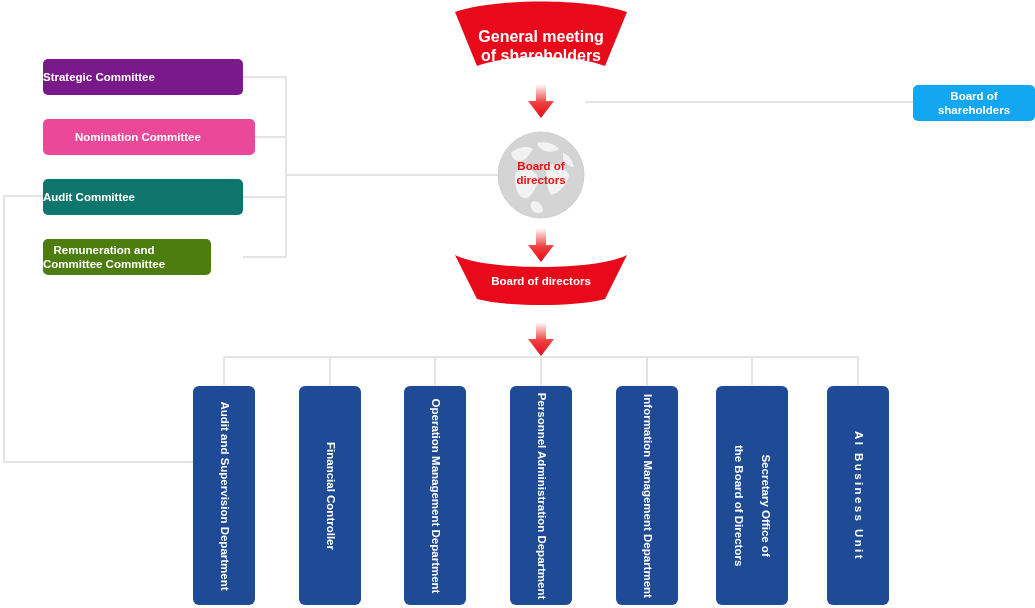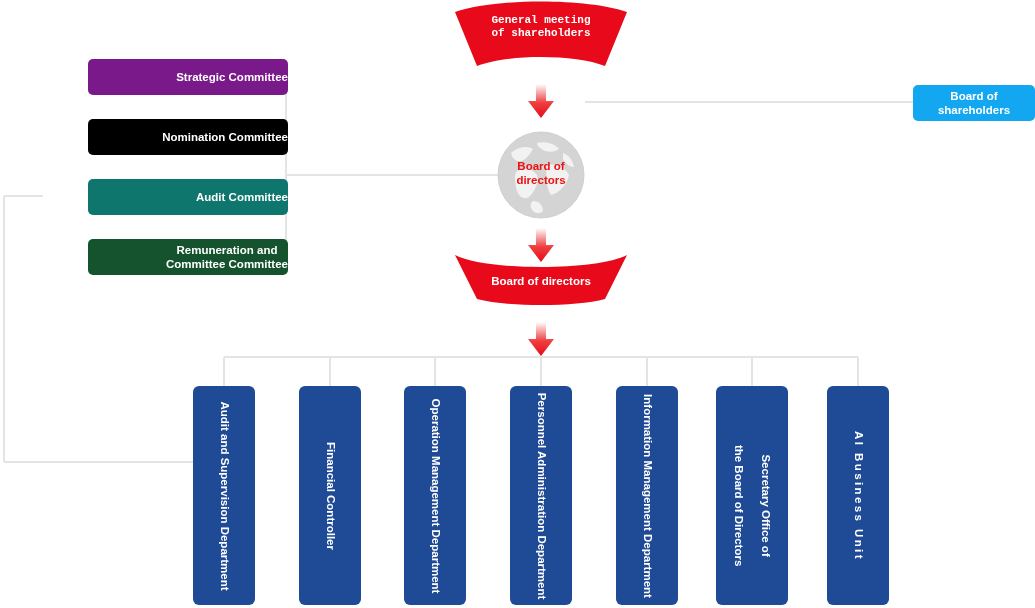--- a/index.html
+++ b/index.html
@@ -22,23 +22,23 @@
   .arrow{position:absolute;z-index:3;}
 
   
   #globe{position:absolute;z-index:3;}
   #globe .glabel{position:absolute;left:0;top:0;width:100%;text-align:center;
       color:#ee1111;font-weight:bold;font-size:11.5px;line-height:1.2;
       pointer-events:none;}
 
   
   .committee{position:absolute;z-index:3;border-radius:5px;
-      display:flex;align-items:center;justify-content:flex-end;
+      display:flex;align-items:center;justify-content:flex-start;
       color:#ffffff;font-weight:bold;font-size:11.5px;line-height:1.25;
-      text-align:center;margin-left:45px;}
+      text-align:center;}
 
   
   .supervisors{position:absolute;z-index:3;border-radius:5px;
       display:flex;align-items:center;justify-content:center;
       color:#ffffff;font-weight:bold;font-size:11.5px;line-height:1.25;
       text-align:center;}
 
   
   .dept{position:absolute;z-index:3;border-radius:6px;overflow:hidden;}
   .dept .dlabel{position:absolute;left:50%;top:50%;
@@ -79,21 +79,21 @@
       <line x1="647" y1="357" x2="647" y2="386"></line>
       <line x1="752" y1="357" x2="752" y2="386"></line>
       <line x1="858" y1="357" x2="858" y2="386"></line>
     </g>
   </svg>
 
   <div class="banner" id="banner-top" style="left:455px;top:4px;width:172px;height:62px;">
     <svg width="172" height="62" viewBox="0 0 172 62" aria-hidden="true">
       <path d="M0,8 C40,-6 132,-6 172,8 L150,62 C120,50 52,50 22,62 Z" fill="#e8091a"></path>
     </svg>
-    <div class="blabel" style="top:10px;font-size:11px;font-family:Liberation Mono, monospace;">
+    <div class="blabel" style="top:24px;font-size:16px;">
       <span>General meeting</span><br>
       <span>of shareholders</span>
     </div>
   </div>
 
   <div class="arrow" style="left:527px;top:84px;width:28px;height:34px;">
     <svg width="28" height="34" viewBox="0 0 28 34">
       <defs>
         <linearGradient id="ag1" x1="0" y1="0" x2="0" y2="1">
           <stop offset="0" stop-color="#ffffff"></stop>
@@ -161,29 +161,29 @@
     <div>
       <span>Board of</span><br>
       <span>shareholders</span>
     </div>
   </div>
 
   <div class="committee" style="left:43px;top:59px;width:200px;height:36px;background:#7a1a8a;">
     <span>Strategic Committee</span>
   </div>
 
-  <div class="committee" style="left:43px;top:119px;width:200px;height:36px;background:#000000;">
+  <div class="committee" style="left:43px;top:119px;width:180px;height:36px;background:#ec4899;padding-left:32px;">
     <span>Nomination Committee</span>
   </div>
 
   <div class="committee" style="left:43px;top:179px;width:200px;height:36px;background:#0f766e;">
     <span>Audit Committee</span>
   </div>
 
-  <div class="committee" style="left:43px;top:239px;width:200px;height:36px;background:#14532d;">
+  <div class="committee" style="left:43px;top:239px;width:168px;height:36px;background:#4d7c0f;">
     <div>
       <span>Remuneration and</span><br>
       <span>Committee Committee</span>
     </div>
   </div>
 
   <div class="dept" style="left:193px;top:386px;width:62px;height:219px;background:#1f4a96;">
     <div class="dlabel">Audit and Supervision Department</div>
   </div>
 

